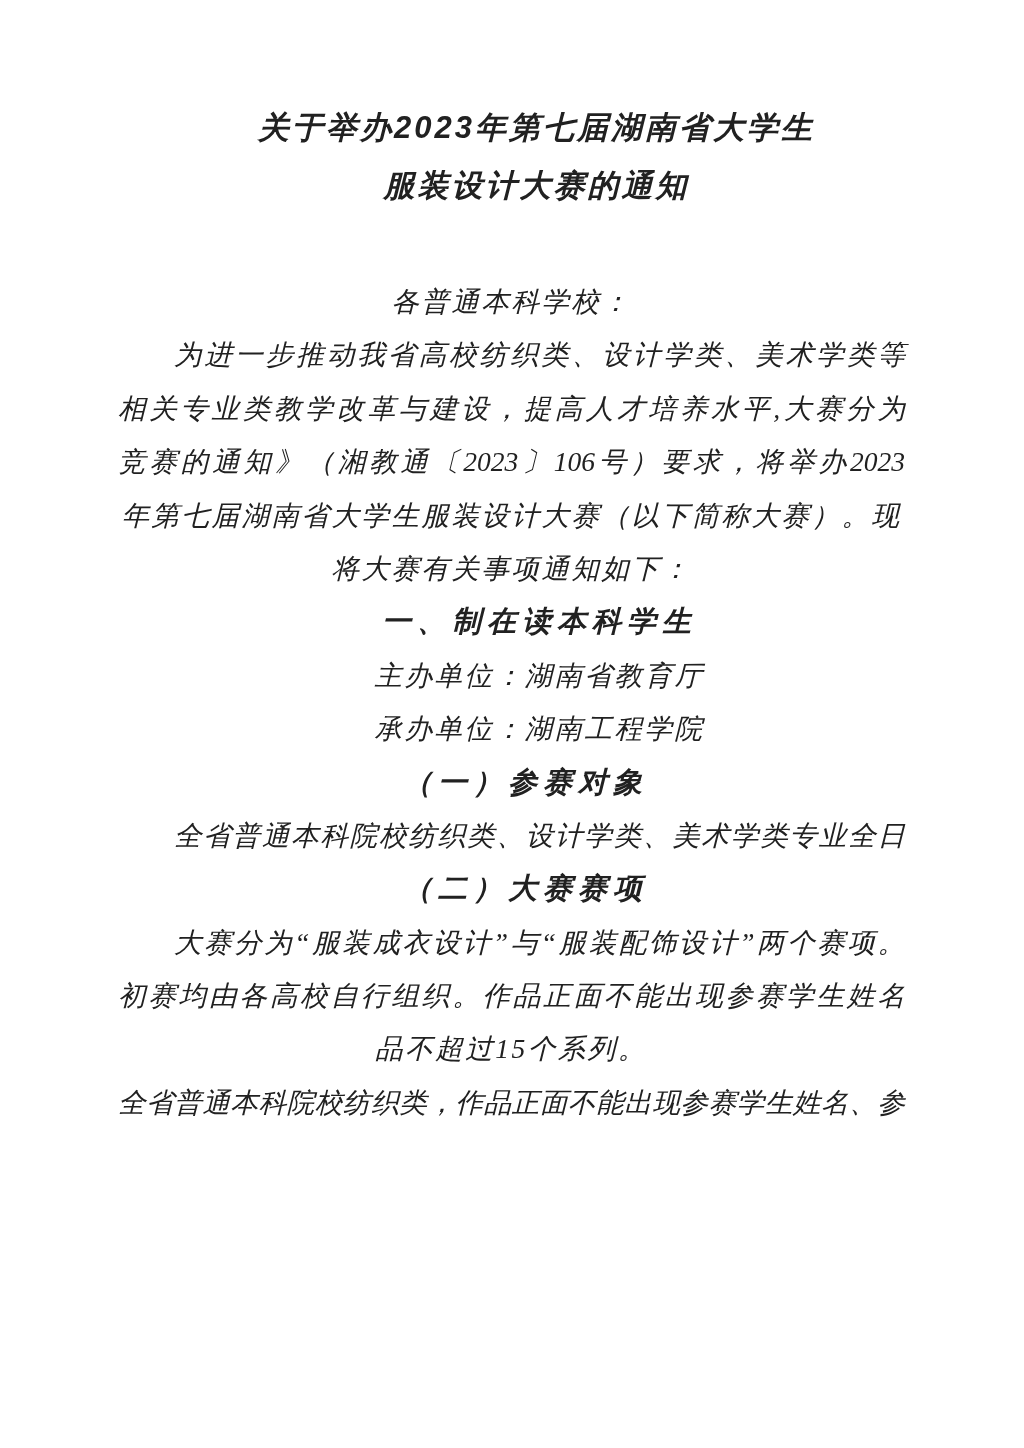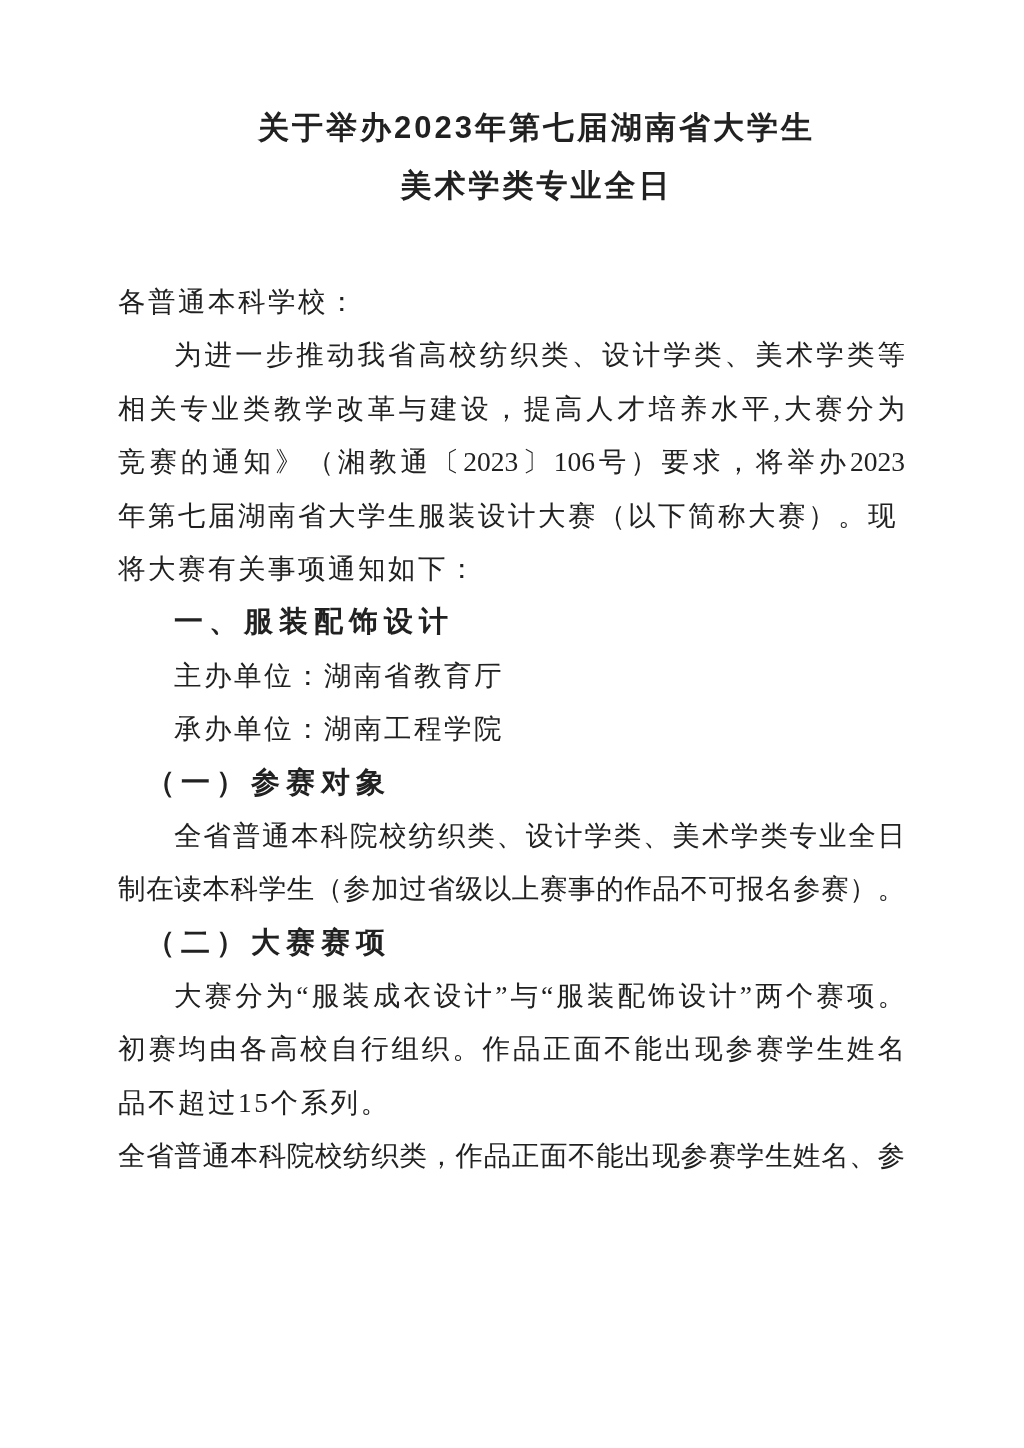--- a/index.html
+++ b/index.html
@@ -8,20 +8,21 @@
     background: var(--paper, #ffffff);
   }
   .page {
     position: relative;
     width: 1024px;
     height: 1352px;
     background: var(--paper, #ffffff);
     overflow: hidden;
     color: var(--ink, #212121);
     font-family: "Liberation Serif", serif;
+    font-style: italic;
   }
   .content {
     padding: 0 119px 0 118px; 
   }
   .doc-title {
     margin-top: 99px;
     margin-bottom: 60px;
     position: relative;
     left: 25px;
     text-align: center;
@@ -30,20 +31,21 @@
     font-size: 31px;
     line-height: 58px;
     letter-spacing: 3px;
   }
   .body-lines .line {
     font-size: 27.5px;
     line-height: 53.4px;
     height: 53.4px;
     letter-spacing: 2.5px;
     white-space: pre;
+    text-align: center;
   }
   .body-lines .line.justify {
     letter-spacing: normal;
     white-space: normal;
     text-align: justify;
     text-align-last: justify;
   }
   .body-lines .line.heading {
     font-family: "Liberation Sans", sans-serif;
     font-weight: 700;
@@ -53,35 +55,34 @@
   .body-lines .line.ind1 { padding-left: 28px; }
   .body-lines .line.ind2 { padding-left: 56px; }
 </style>
 </head>
 <body>
 
 <div class="page">
   <div class="content">
     <div class="doc-title">
       <div>关于举办2023年第七届湖南省大学生</div>
-      <div>美术学类专业全日</div>
+      <div>服装设计大赛的通知</div>
     </div>
     <div class="body-lines">
         <div class="line">各普通本科学校：</div>
         <div class="line justify ind2">为进一步推动我省高校纺织类、设计学类、美术学类等</div>
         <div class="line justify">相关专业类教学改革与建设，提高人才培养水平,大赛分为</div>
         <div class="line justify">竞赛的通知》（湘教通〔2023〕106号）要求，将举办2023</div>
         <div class="line">年第七届湖南省大学生服装设计大赛（以下简称大赛）。现</div>
         <div class="line">将大赛有关事项通知如下：</div>
-        <div class="line heading ind2">一、服装配饰设计</div>
+        <div class="line heading ind2">一、制在读本科学生</div>
         <div class="line ind2">主办单位：湖南省教育厅</div>
         <div class="line ind2">承办单位：湖南工程学院</div>
         <div class="line heading ind1">（一）参赛对象</div>
         <div class="line justify ind2">全省普通本科院校纺织类、设计学类、美术学类专业全日</div>
-        <div class="line justify">制在读本科学生（参加过省级以上赛事的作品不可报名参赛）。</div>
         <div class="line heading ind1">（二）大赛赛项</div>
         <div class="line justify ind2">大赛分为“服装成衣设计”与“服装配饰设计”两个赛项。</div>
         <div class="line justify">初赛均由各高校自行组织。作品正面不能出现参赛学生姓名</div>
         <div class="line">品不超过15个系列。</div>
         <div class="line justify">全省普通本科院校纺织类，作品正面不能出现参赛学生姓名、参</div>
       </div>
   </div>
 </div>
 
 </body></html>

